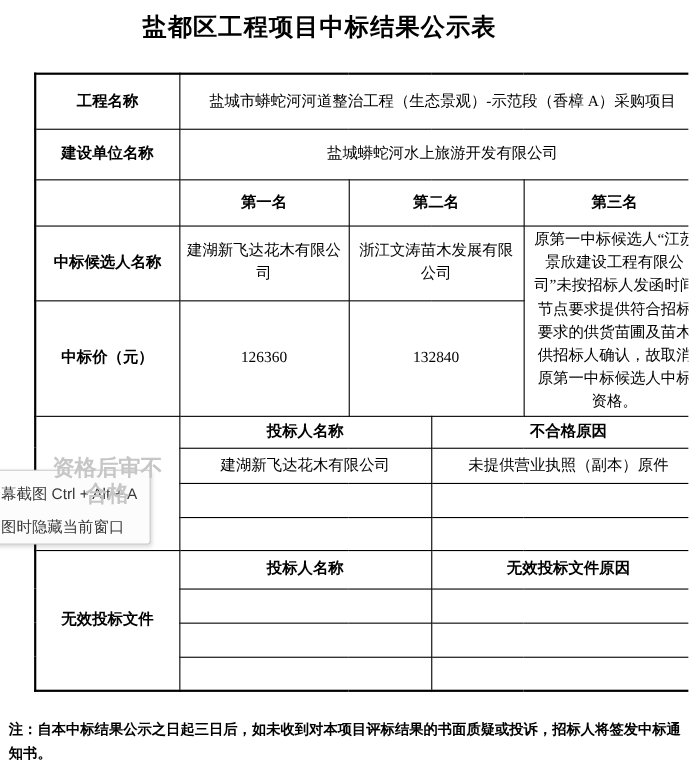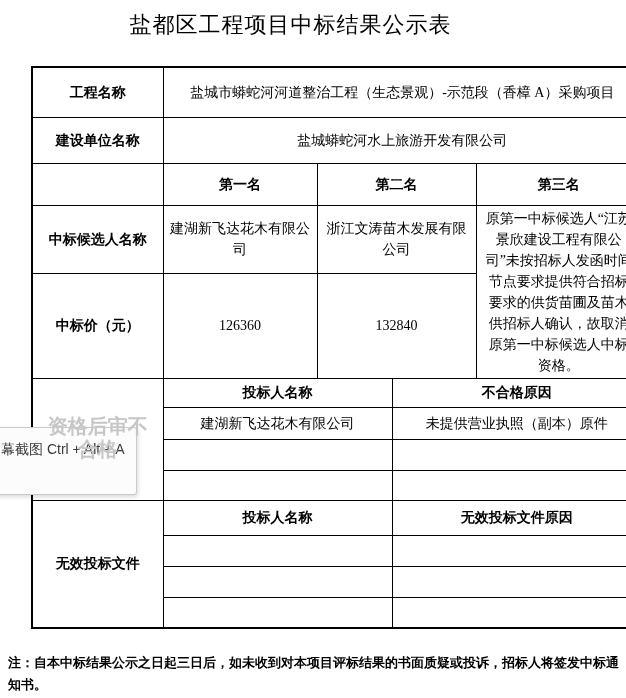--- a/index.html
+++ b/index.html
@@ -9,21 +9,21 @@
     width:626px; height:698px;
     background:#ffffff;
     overflow:hidden;
     font-family:"Liberation Serif","DejaVu Serif",serif;
     color:#000000;
   }
   .title {
     position:absolute; top:10px; left:0; width:581px;
     text-align:center;
     font-family:"Liberation Sans","DejaVu Sans",sans-serif;
-    font-size:22px; font-weight:normal; color:#000;
+    font-size:22px; font-weight:bold; color:#000;
     letter-spacing:1px;
   }
   table.bid {
     position:absolute; left:8px; top:66px;
     width:610px;
     border-collapse:collapse;
     table-layout:fixed;
     border:2px solid #000;
     margin-left:23px;
   }
@@ -151,17 +151,18 @@
     </tr>
     <tr style="height:31px">
       <td colspan="2"></td>
       <td colspan="2"></td>
     </tr>
   </tbody>
     </table>
 
   <div class="tooltip">
     <div class="tline1">幕截图 Ctrl + Alt + A</div>
+    <div class="tline2">图时隐藏当前窗口</div>
   </div>
 
   <div class="note">注：自本中标结果公示之日起三日后，如未收到对本项目评标结果的书面质疑或投诉，招标人将签发中标通知书。</div>
 
 </div>
 
 </body></html>

